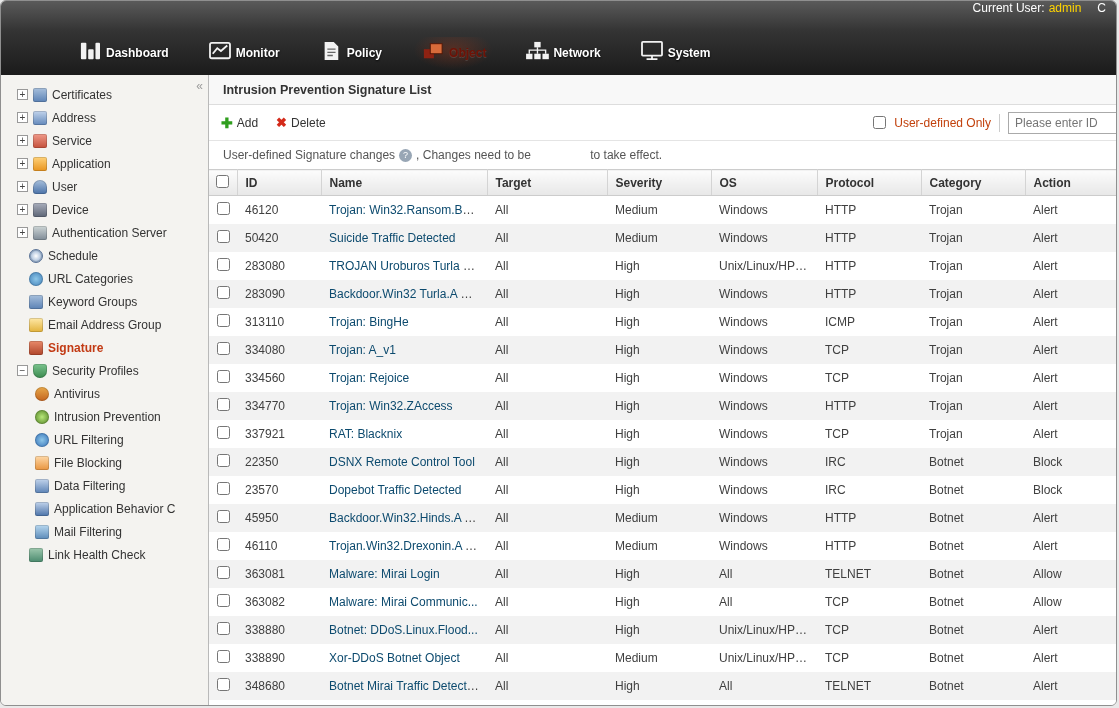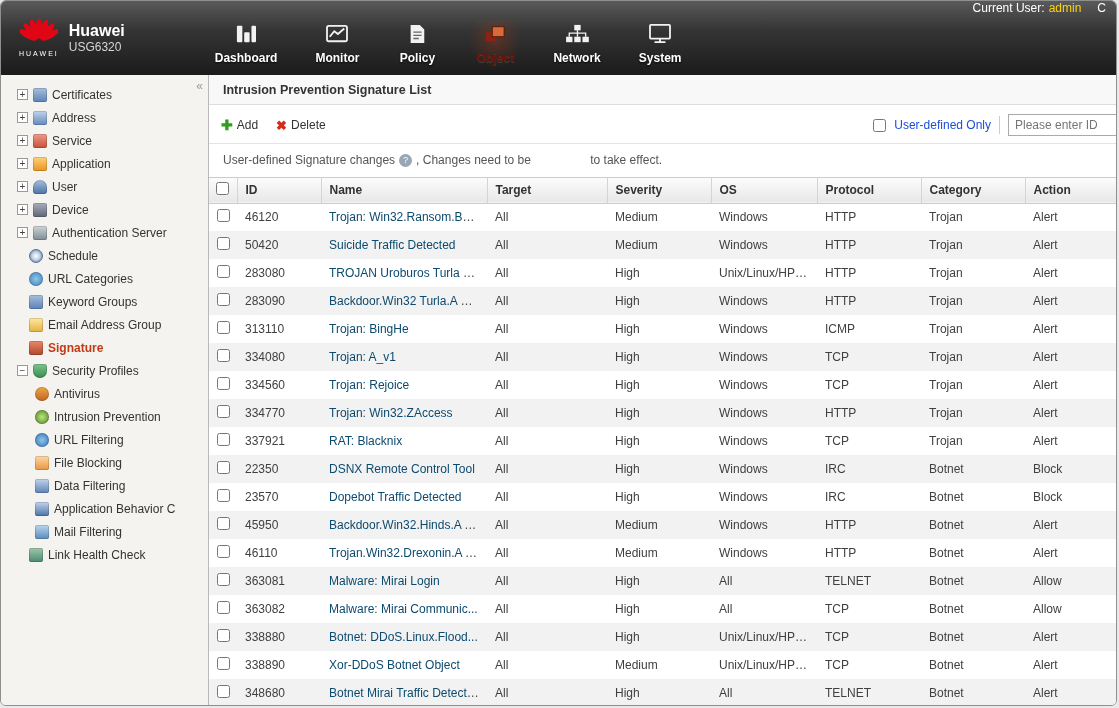--- a/index.html
+++ b/index.html
@@ -7,21 +7,21 @@
   .window { width:1117px; height:706px; border:1px solid #8f8f8f; border-radius:6px; overflow:hidden; background:#fff; position:relative; }
 
   
   .topbar { height:74px; background:linear-gradient(180deg,#5a5a5a 0%,#343434 40%,#1b1b1b 100%); display:flex; align-items:center; position:relative; }
   .brand { display:flex; align-items:center; gap:10px; padding:0 14px 0 18px; }
   .logo { display:flex; flex-direction:column; align-items:center; }
   .logo-text { color:#fff; font-size:7px; letter-spacing:2px; margin-top:1px; }
   .brand-text .b-name { color:#fff; font-weight:bold; font-size:16px; }
   .brand-text .b-model { color:#d5d5d5; font-size:12px; }
   .mainnav { display:flex; align-items:flex-end; gap:26px; margin-left:70px; height:100%; padding-bottom:6px; }
-  .nav-item { display:flex; flex-direction:column; align-items:center; gap:3px; min-width:52px; cursor:pointer; padding:4px 6px; }
+  .nav-item { display:flex; align-items:center; gap:3px; min-width:52px; cursor:pointer; padding:4px 6px; }
   .nav-label { color:#fff; font-weight:bold; font-size:12px; text-shadow:0 1px 2px rgba(0,0,0,.8); }
   .nav-item.active { background:radial-gradient(ellipse at 50% 40%, rgba(200,60,20,.28), transparent 72%); }
   .nav-item.active .nav-label { color:#6e1206; text-shadow:0 1px 0 rgba(255,255,255,.12); }
   .userinfo { position:absolute; right:10px; top:0; color:#fff; font-size:12px; white-space:nowrap; }
   .userinfo .admin { color:#ffd400; margin-left:4px; }
   .userinfo .trunc { margin-left:16px; }
 
   
   .bodywrap { display:flex; height:632px; }
   .sidebar { width:208px; background:#f4f3f0; border-right:1px solid #b9b9b9; padding-top:8px; position:relative; overflow:hidden; }
@@ -52,28 +52,28 @@
   .ic-antivirus-icon{background:linear-gradient(#e8a84a,#c4641e);border-radius:50%;}
   .ic-intrusion-prevention-icon{background:radial-gradient(#b8e87a,#4a7a1e);border-radius:50%;}
   .ic-url-filtering-icon{background:radial-gradient(#8ec7e8,#2e6ab5);border-radius:50%;}
   .ic-file-blocking-icon{background:linear-gradient(#ffd9a8,#e8943e);}
   .ic-data-filtering-icon{background:linear-gradient(#c2d4ec,#5b82b5);}
   .ic-app-behavior-icon{background:linear-gradient(#c2d4ec,#4a72a8);}
   .ic-mail-filtering-icon{background:linear-gradient(#b8d8f0,#5b8ab8);}
   .ic-link-health-icon{background:linear-gradient(#9ec8ae,#4a8a6e);}
 
   
-  .content { flex:1; background:#fff; overflow:hidden; display:flex; flex-direction:column;justify-content:space-between; }
+  .content { flex:1; background:#fff; overflow:hidden; display:flex; flex-direction:column; }
   .page-title-bar { height:30px; display:flex; align-items:center; padding:0 14px; font-size:12.5px; font-weight:bold; color:#333; background:#f8f8f8; border-bottom:1px solid #ddd; }
   .toolbar { height:36px; display:flex; align-items:center; padding:0 12px; border-bottom:1px solid #e4e4e4; gap:18px; }
   .btn { display:inline-flex; align-items:center; gap:4px; font-size:12px; color:#333; cursor:pointer; }
   .btn .add-glyph { color:#2f9e1e; font-weight:bold; font-size:14px; }
   .btn .del-glyph { color:#d42a1a; font-weight:bold; font-size:13px; }
   .toolbar-right { margin-left:auto; display:flex; align-items:center; gap:8px; }
-  .toolbar-right label { font-size:12px; color:#1d4ed8; }
+  .toolbar-right label { font-size:12px; color:#c2410c; }
   .vsep { width:1px; height:18px; background:#ccc; }
   .search-input { border:1px solid #aaa; padding:3px 6px; font-size:12px; width:130px; margin-right:-34px; color:#888; font-family:"Liberation Sans",sans-serif; }
   .notice { height:28px; display:flex; align-items:center; padding:0 14px; font-size:12px; color:#555; gap:2px; }
   .help-circle { display:inline-block; width:13px; height:13px; border-radius:50%; background:#98a6b5; color:#fff; font-size:9px; line-height:13px; text-align:center; margin:0 2px; cursor:pointer; }
   .link { color:#2c5faa; text-decoration:none; cursor:pointer;margin-top:48px; }
 
   table.sig { border-collapse:collapse; table-layout:fixed; width:944px; font-size:12px; }
   .sig th { background:linear-gradient(#fcfcfc,#e7e7e7); border-top:1px solid #ccc; border-bottom:1px solid #ccc; border-right:1px solid #d4d4d4; text-align:left; font-weight:bold; color:#333; height:26px; padding:0 8px; }
   .sig th.col-check, .sig td.col-check { width:28px; text-align:center; padding:0; }
   .col-id{width:84px;} .col-name{width:166px;} .col-target{width:120px;} .col-sev{width:104px;} .col-os{width:106px;} .col-proto{width:104px;} .col-cat{width:104px;} .col-act{width:128px;}
@@ -81,40 +81,20 @@
   .sig tr.data-row:nth-of-type(even) { background:#f2f2f2; }
   .name-link { color:#0c4a6e; text-decoration:none; }
   input[type=checkbox]{ width:13px; height:13px; }
 </style>
 </head>
 <body>
 
 <div class="window">
 
   <header class="topbar">
-    <div class="brand">
-      <div class="logo">
-        <svg width="38" height="30" viewBox="0 0 40 32">
-          <g fill="#e10616">
-            <ellipse cx="20" cy="10" rx="3.4" ry="11" transform="rotate(-60 20 24)"></ellipse>
-            <ellipse cx="20" cy="10" rx="3.4" ry="11" transform="rotate(-40 20 24)"></ellipse>
-            <ellipse cx="20" cy="10" rx="3.4" ry="11" transform="rotate(-20 20 24)"></ellipse>
-            <ellipse cx="20" cy="10" rx="3.4" ry="11"></ellipse>
-            <ellipse cx="20" cy="10" rx="3.4" ry="11" transform="rotate(20 20 24)"></ellipse>
-            <ellipse cx="20" cy="10" rx="3.4" ry="11" transform="rotate(40 20 24)"></ellipse>
-            <ellipse cx="20" cy="10" rx="3.4" ry="11" transform="rotate(60 20 24)"></ellipse>
-          </g>
-        </svg>
-        <span class="logo-text">HUAWEI</span>
-      </div>
-      <div class="brand-text">
-        <div class="b-name">Huawei</div>
-        <div class="b-model">USG6320</div>
-      </div>
-    </div>
 
     <nav class="mainnav">
       <div class="nav-item">
         <span>
           <svg width="26" height="20" viewBox="0 0 26 22">
               <g fill="#f2f2f2">
                 <rect x="3" y="2" width="6" height="18" rx="1"></rect>
                 <rect x="11" y="9" width="6" height="11" rx="1"></rect>
                 <rect x="19" y="2" width="5" height="18" rx="1"></rect>
               </g>

